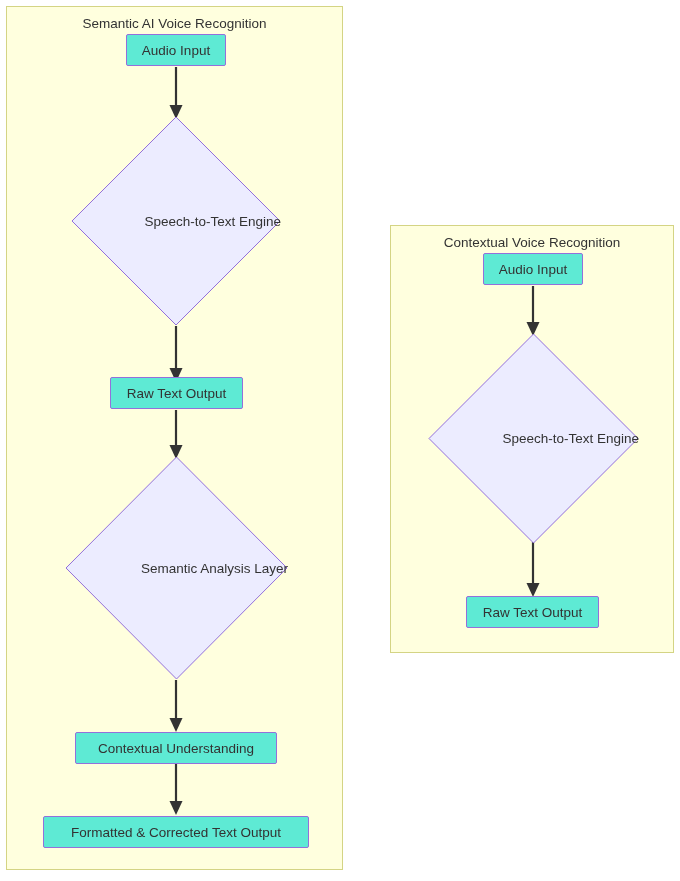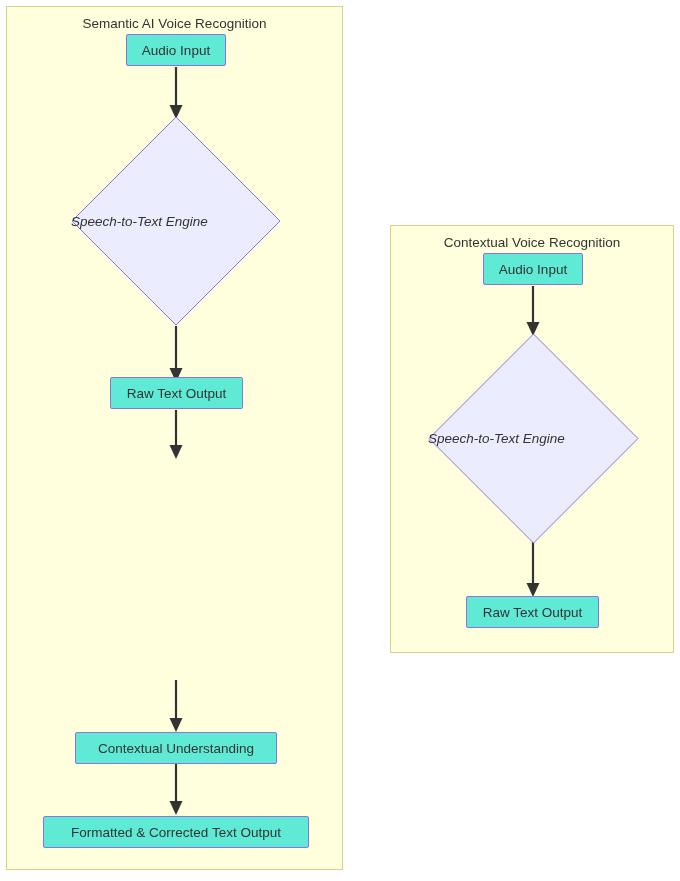--- a/index.html
+++ b/index.html
@@ -53,22 +53,21 @@
     font-size: 13.5px;
     color: #333333;
     white-space: nowrap;
   }
 
   
   .node-diamond {
     position: absolute;
     display: flex;
     align-items: center;
-    justify-content: flex-start;
-    font-style: italic;
+    justify-content: flex-end;
   }
   .node-diamond .diamond-shape {
     position: absolute;
     inset: 0;
   }
   .node-diamond .diamond-label {
     position: relative;
     z-index: 2;
     font-size: 13.5px;
     color: #333333;
@@ -132,20 +131,26 @@
 
     <div class="node-diamond" style="left:64px; top:109px; width:210px; height:210px;">
       <svg class="diamond-shape" width="210" height="210" viewBox="0 0 210 210" preserveAspectRatio="none">
         <polygon points="105,1 209,105 105,209 1,105" fill="#ececff" stroke="#9370db" stroke-width="1"></polygon>
       </svg>
       <span class="diamond-label">Speech-to-Text Engine</span>
     </div>
 
     <div class="node-rect" style="left:103px; top:370px; width:133px; height:32px;">Raw Text Output</div>
 
+    <div class="node-diamond" style="left:58px; top:449px; width:223px; height:224px;">
+      <svg class="diamond-shape" width="223" height="224" viewBox="0 0 223 224" preserveAspectRatio="none">
+        <polygon points="111.5,1 222,112 111.5,223 1,112" fill="#ececff" stroke="#9370db" stroke-width="1"></polygon>
+      </svg>
+      <span class="diamond-label">Semantic Analysis Layer</span>
+    </div>
 
     <div class="node-rect" style="left:68px; top:725px; width:202px; height:32px;">Contextual Understanding</div>
 
     <div class="node-rect" style="left:36px; top:809px; width:266px; height:32px;">Formatted &amp; Corrected Text Output</div>
   </div>
 
   <div class="subgraph" style="left:390px; top:225px; width:284px; height:428px;">
 
     <div class="subgraph-title" style="top:9px;">Contextual Voice Recognition</div>
 

